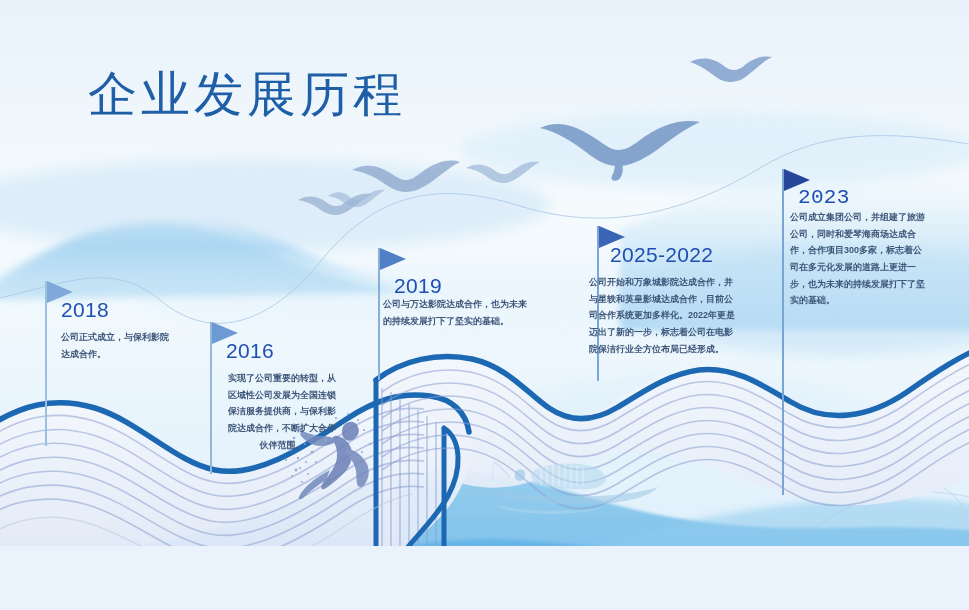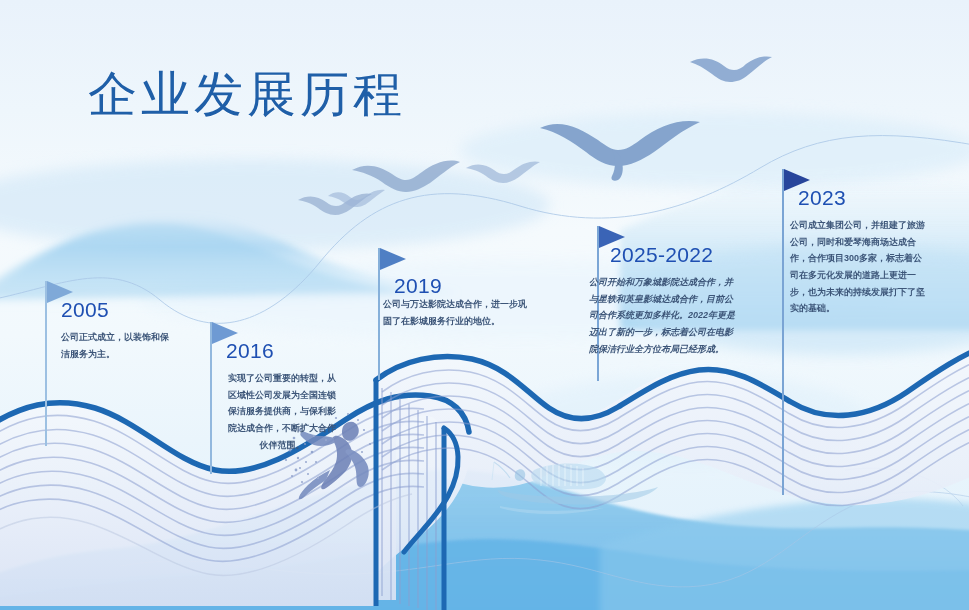--- a/index.html
+++ b/index.html
@@ -1,21 +1,21 @@
 <!DOCTYPE html>
 <html><head>
 <meta charset="utf-8">
 <style>
   html,body{margin:0;padding:0;}
   body{
     width:969px;height:610px;overflow:hidden;
     font-family:"Liberation Sans","DejaVu Sans",sans-serif;
     background:#eaf3fb;
   }
-  #stage{position:relative;width:969px;height:610px;overflow:hidden;
+  #stage{position:relative;width:969px;height:546px;overflow:hidden;
     background:linear-gradient(180deg,#e9f2fb 0%,#eef6fc 18%,#f5fafd 38%,#f2f9fd 55%,#eaf5fc 72%,#dff0fb 100%);}
 
   
   .bg-svg{position:absolute;left:0;top:0;width:969px;height:610px;}
   .layer-art{pointer-events:none;}
 
   
   .milestone{position:absolute;}
   .flag-wrap{position:absolute;left:0;top:0;}
   .pole{position:absolute;left:0;top:0;width:1.6px;background:#8fb4da;}
@@ -335,53 +335,53 @@
     </g>
   </svg>
 
   <div id="page-title">企业发展历程</div>
 
   <div class="milestone m1" style="left:45px;top:281px;">
     <div class="flag-wrap">
       <div class="pole" style="height:165px;"></div>
       <div class="pennant"></div>
     </div>
-    <div class="year" style="left:16px;top:17px;">2005</div>
-    <div class="desc" style="left:16px;top:48px;width:112px;">公司正式成立，以装饰和保洁服务为主。</div>
+    <div class="year" style="left:16px;top:17px;">2018</div>
+    <div class="desc" style="left:16px;top:48px;width:112px;">公司正式成立，与保利影院达成合作。</div>
   </div>
 
   <div class="milestone m2" style="left:210px;top:322px;">
     <div class="flag-wrap">
       <div class="pole" style="height:152px;"></div>
       <div class="pennant"></div>
     </div>
     <div class="year" style="left:16px;top:17px;">2016</div>
     <div class="desc" style="left:16px;top:48px;width:112px;text-align:center;">实现了公司重要的转型，从区域性公司发展为全国连锁保洁服务提供商，与保利影院达成合作，不断扩大合作伙伴范围。</div>
   </div>
 
   <div class="milestone m3" style="left:378px;top:248px;">
     <div class="flag-wrap">
       <div class="pole" style="height:132px;"></div>
       <div class="pennant"></div>
     </div>
     <div class="year" style="left:16px;top:26px;">2019</div>
-    <div class="desc" style="left:5px;top:48px;width:148px;">公司与万达影院达成合作，进一步巩固了在影城服务行业的地位。</div>
+    <div class="desc" style="left:5px;top:48px;width:148px;">公司与万达影院达成合作，也为未来的持续发展打下了坚实的基础。</div>
   </div>
 
   <div class="milestone m4" style="left:597px;top:226px;">
     <div class="flag-wrap">
       <div class="pole" style="height:155px;"></div>
       <div class="pennant"></div>
     </div>
     <div class="year" style="left:13px;top:17px;">2025-2022</div>
-    <div class="desc" style="left:-8px;top:48px;width:148px;font-style:italic;">公司开始和万象城影院达成合作，并与星轶和英皇影城达成合作，目前公司合作系统更加多样化。2022年更是迈出了新的一步，标志着公司在电影院保洁行业全方位布局已经形成。</div>
+    <div class="desc" style="left:-8px;top:48px;width:148px;">公司开始和万象城影院达成合作，并与星轶和英皇影城达成合作，目前公司合作系统更加多样化。2022年更是迈出了新的一步，标志着公司在电影院保洁行业全方位布局已经形成。</div>
   </div>
 
   <div class="milestone m5" style="left:782px;top:169px;">
     <div class="flag-wrap">
       <div class="pole" style="height:326px;"></div>
       <div class="pennant"></div>
     </div>
-    <div class="year" style="left:16px;top:17px;">2023</div>
-    <div class="desc" style="left:8px;top:48px;width:140px;">公司成立集团公司，并组建了旅游公司，同时和爱琴海商场达成合作，合作项目300多家，标志着公司在多元化发展的道路上更进一步，也为未来的持续发展打下了坚实的基础。</div>
+    <div class="year" style="left:16px;top:17px;font-family:Liberation Mono, monospace;">2023</div>
+    <div class="desc" style="left:8px;top:40px;width:140px;">公司成立集团公司，并组建了旅游公司，同时和爱琴海商场达成合作，合作项目300多家，标志着公司在多元化发展的道路上更进一步，也为未来的持续发展打下了坚实的基础。</div>
   </div>
 
 </div>
 
 </body></html>

